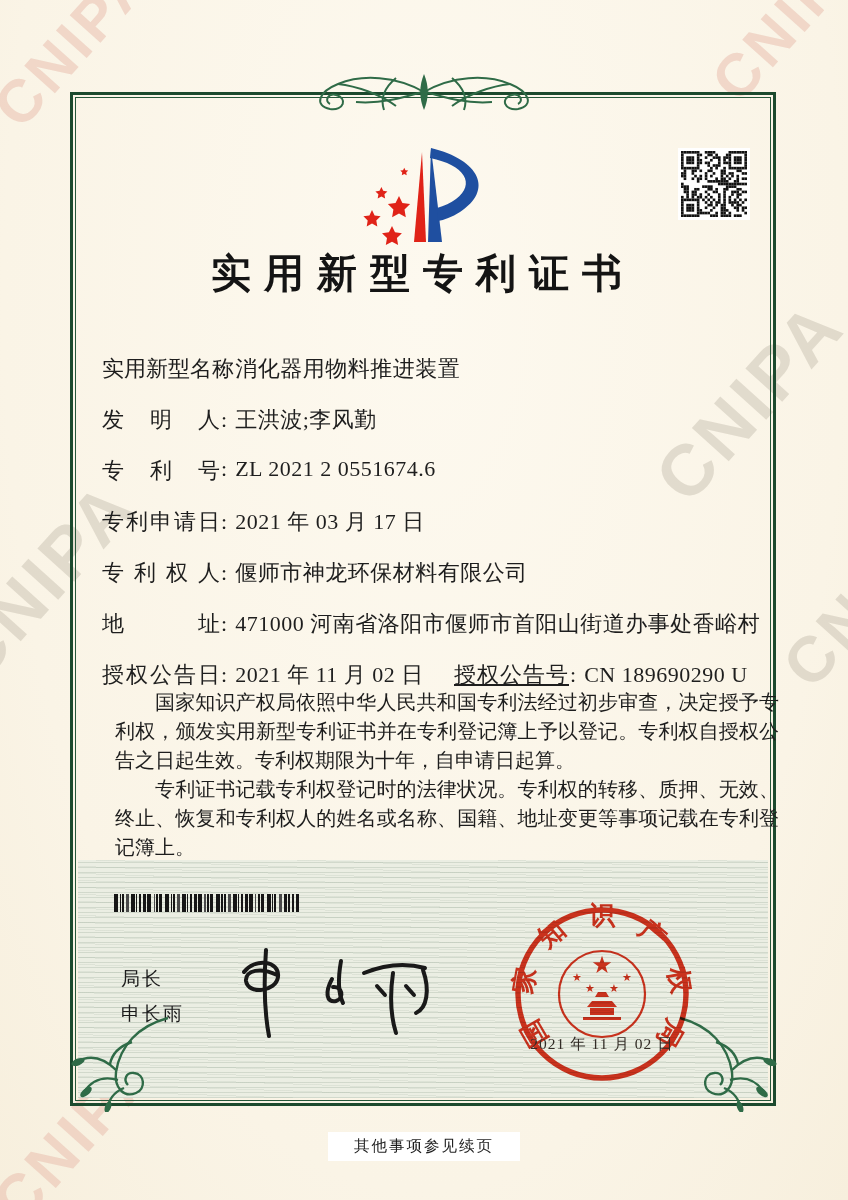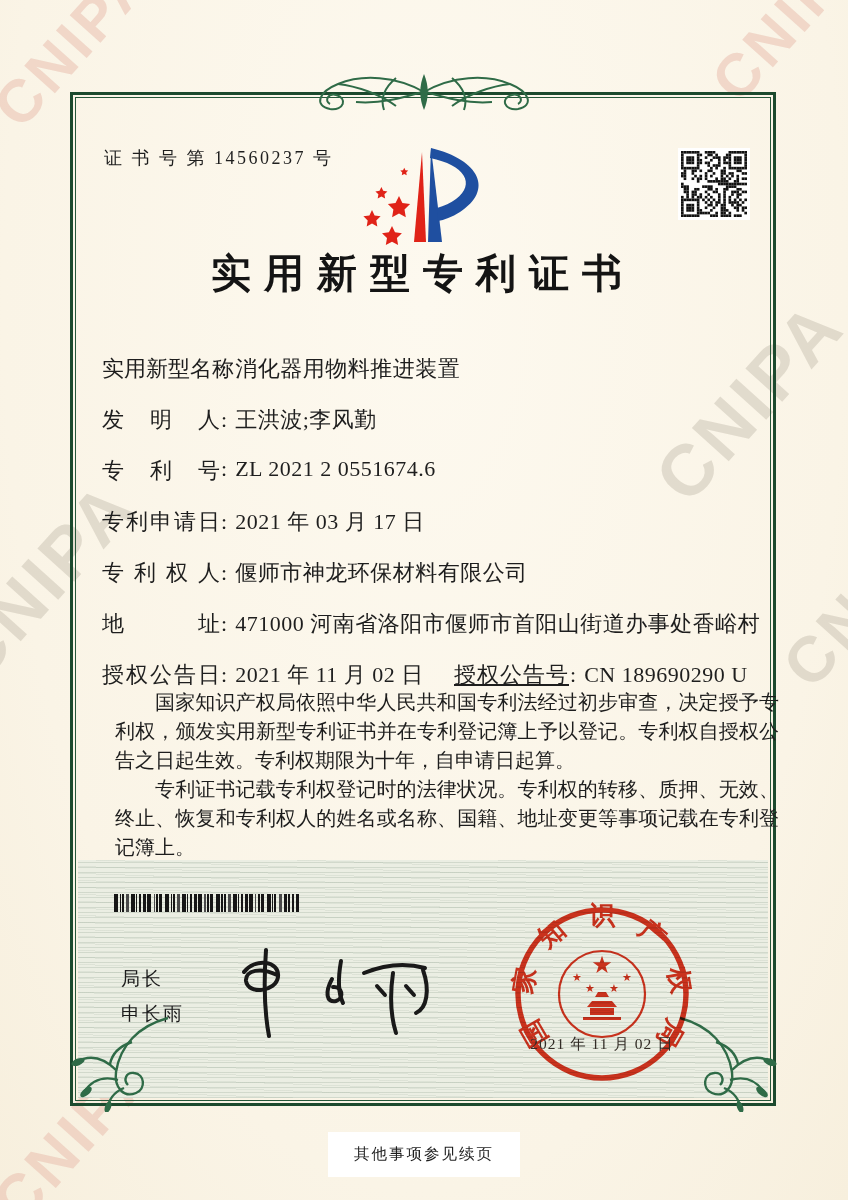--- a/index.html
+++ b/index.html
@@ -59,21 +59,21 @@
   .sig-title{position:absolute;left:121px;top:966px;font-size:19px;color:#1b1b1b;z-index:3;letter-spacing:2px;}
   .sig-name{position:absolute;left:121px;top:1001px;font-size:19px;color:#1b1b1b;z-index:3;letter-spacing:2px;}
   .signature{position:absolute;left:214px;top:934px;width:242px;height:112px;z-index:3;}
   .seal{position:absolute;left:509px;top:901px;width:186px;height:186px;z-index:5;
         mix-blend-mode:multiply;opacity:.95;}
   .sealchar{font-size:26px;font-weight:bold;fill:#d92a14;font-family:"Liberation Serif","DejaVu Serif",serif;}
   .sealdate{font-size:15.5px;fill:#2d2520;letter-spacing:1px;font-family:"Liberation Serif","DejaVu Serif",serif;}
   .pageinfo{position:absolute;left:70px;top:1062px;width:706px;text-align:center;
             font-size:15px;color:#222;z-index:3;letter-spacing:1px;}
   .contnote{position:absolute;left:50%;transform:translateX(-50%);top:1132px;
-            background:#ffffff;padding:12px 26px;font-size:15.5px;color:#1d1d1d;
+            background:#ffffff;padding:4px 26px;font-size:15.5px;color:#1d1d1d;
             letter-spacing:2px;z-index:3;}
 </style>
 </head>
 <body>
 
 <div id="page">
 
   <span class="wm pink" style="left:-28px;top:8px;font-size:60px;">CNIPA</span>
   <span class="wm pink" style="left:690px;top:-18px;font-size:60px;">CNIPA</span>
   <span class="wm gray" style="left:630px;top:360px;font-size:72px;">CNIPA</span>
@@ -118,21 +118,20 @@
       <path d="M54,58 C42,46 28,42 14,50"></path>
       <path d="M56,68 C42,64 30,68 22,80"></path>
       <path d="M62,76 C52,80 46,88 46,97"></path>
       <path d="M70,30 C58,34 50,42 48,52"></path>
     </g>
     <ellipse cx="16" cy="50" rx="7" ry="3.4" transform="rotate(-22 16 50)" fill="#2f6b47"></ellipse>
     <ellipse cx="24" cy="80" rx="7" ry="3.4" transform="rotate(-40 24 80)" fill="#2f6b47"></ellipse>
     <ellipse cx="46" cy="95" rx="6" ry="3" transform="rotate(-70 46 95)" fill="#2f6b47"></ellipse>
   </svg>
 
-  <div class="certno">证 书 号 第 14560237 号</div>
 
   <svg class="logo" viewBox="0 0 156 112">
     <path d="M70,14 L62,104 L74,104 Z" fill="#e02318"></path>
     <path d="M79,10 L76,104 L90,104 Z" fill="#1f4fa0"></path>
     <path d="M79,10 C128,22 142,52 108,74 C100,79 92,82 86,83 L85,70 C92,68 99,65 104,61 C124,46 113,27 78,20 Z" fill="#1f4fa0"></path>
     <g fill="#e02318">
       <path d="M53,32 l2.2,4.6 5,.7 -3.6,3.5 .9,5 -4.5-2.4 -4.5,2.4 .9-5 -3.6-3.5 5-.7 Z" transform="scale(0.55) translate(42,22)"></path>
       <path d="M30,52 l2.6,5.4 6,.9 -4.3,4.2 1,5.9 -5.3-2.8 -5.3,2.8 1-5.9 -4.3-4.2 6-.9 Z" transform="scale(0.7) translate(12,18)"></path>
       <path d="M47,58 l3.4,7 7.7,1.1 -5.6,5.4 1.3,7.7 -6.8-3.6 -6.9,3.6 1.3-7.7 -5.5-5.4 7.6-1.1 Z"></path>
       <path d="M22,78 l2.6,5.4 6,.9 -4.3,4.2 1,5.9 -5.3-2.8 -5.3,2.8 1-5.9 -4.3-4.2 6-.9 Z" transform="translate(-2,-6)"></path>

